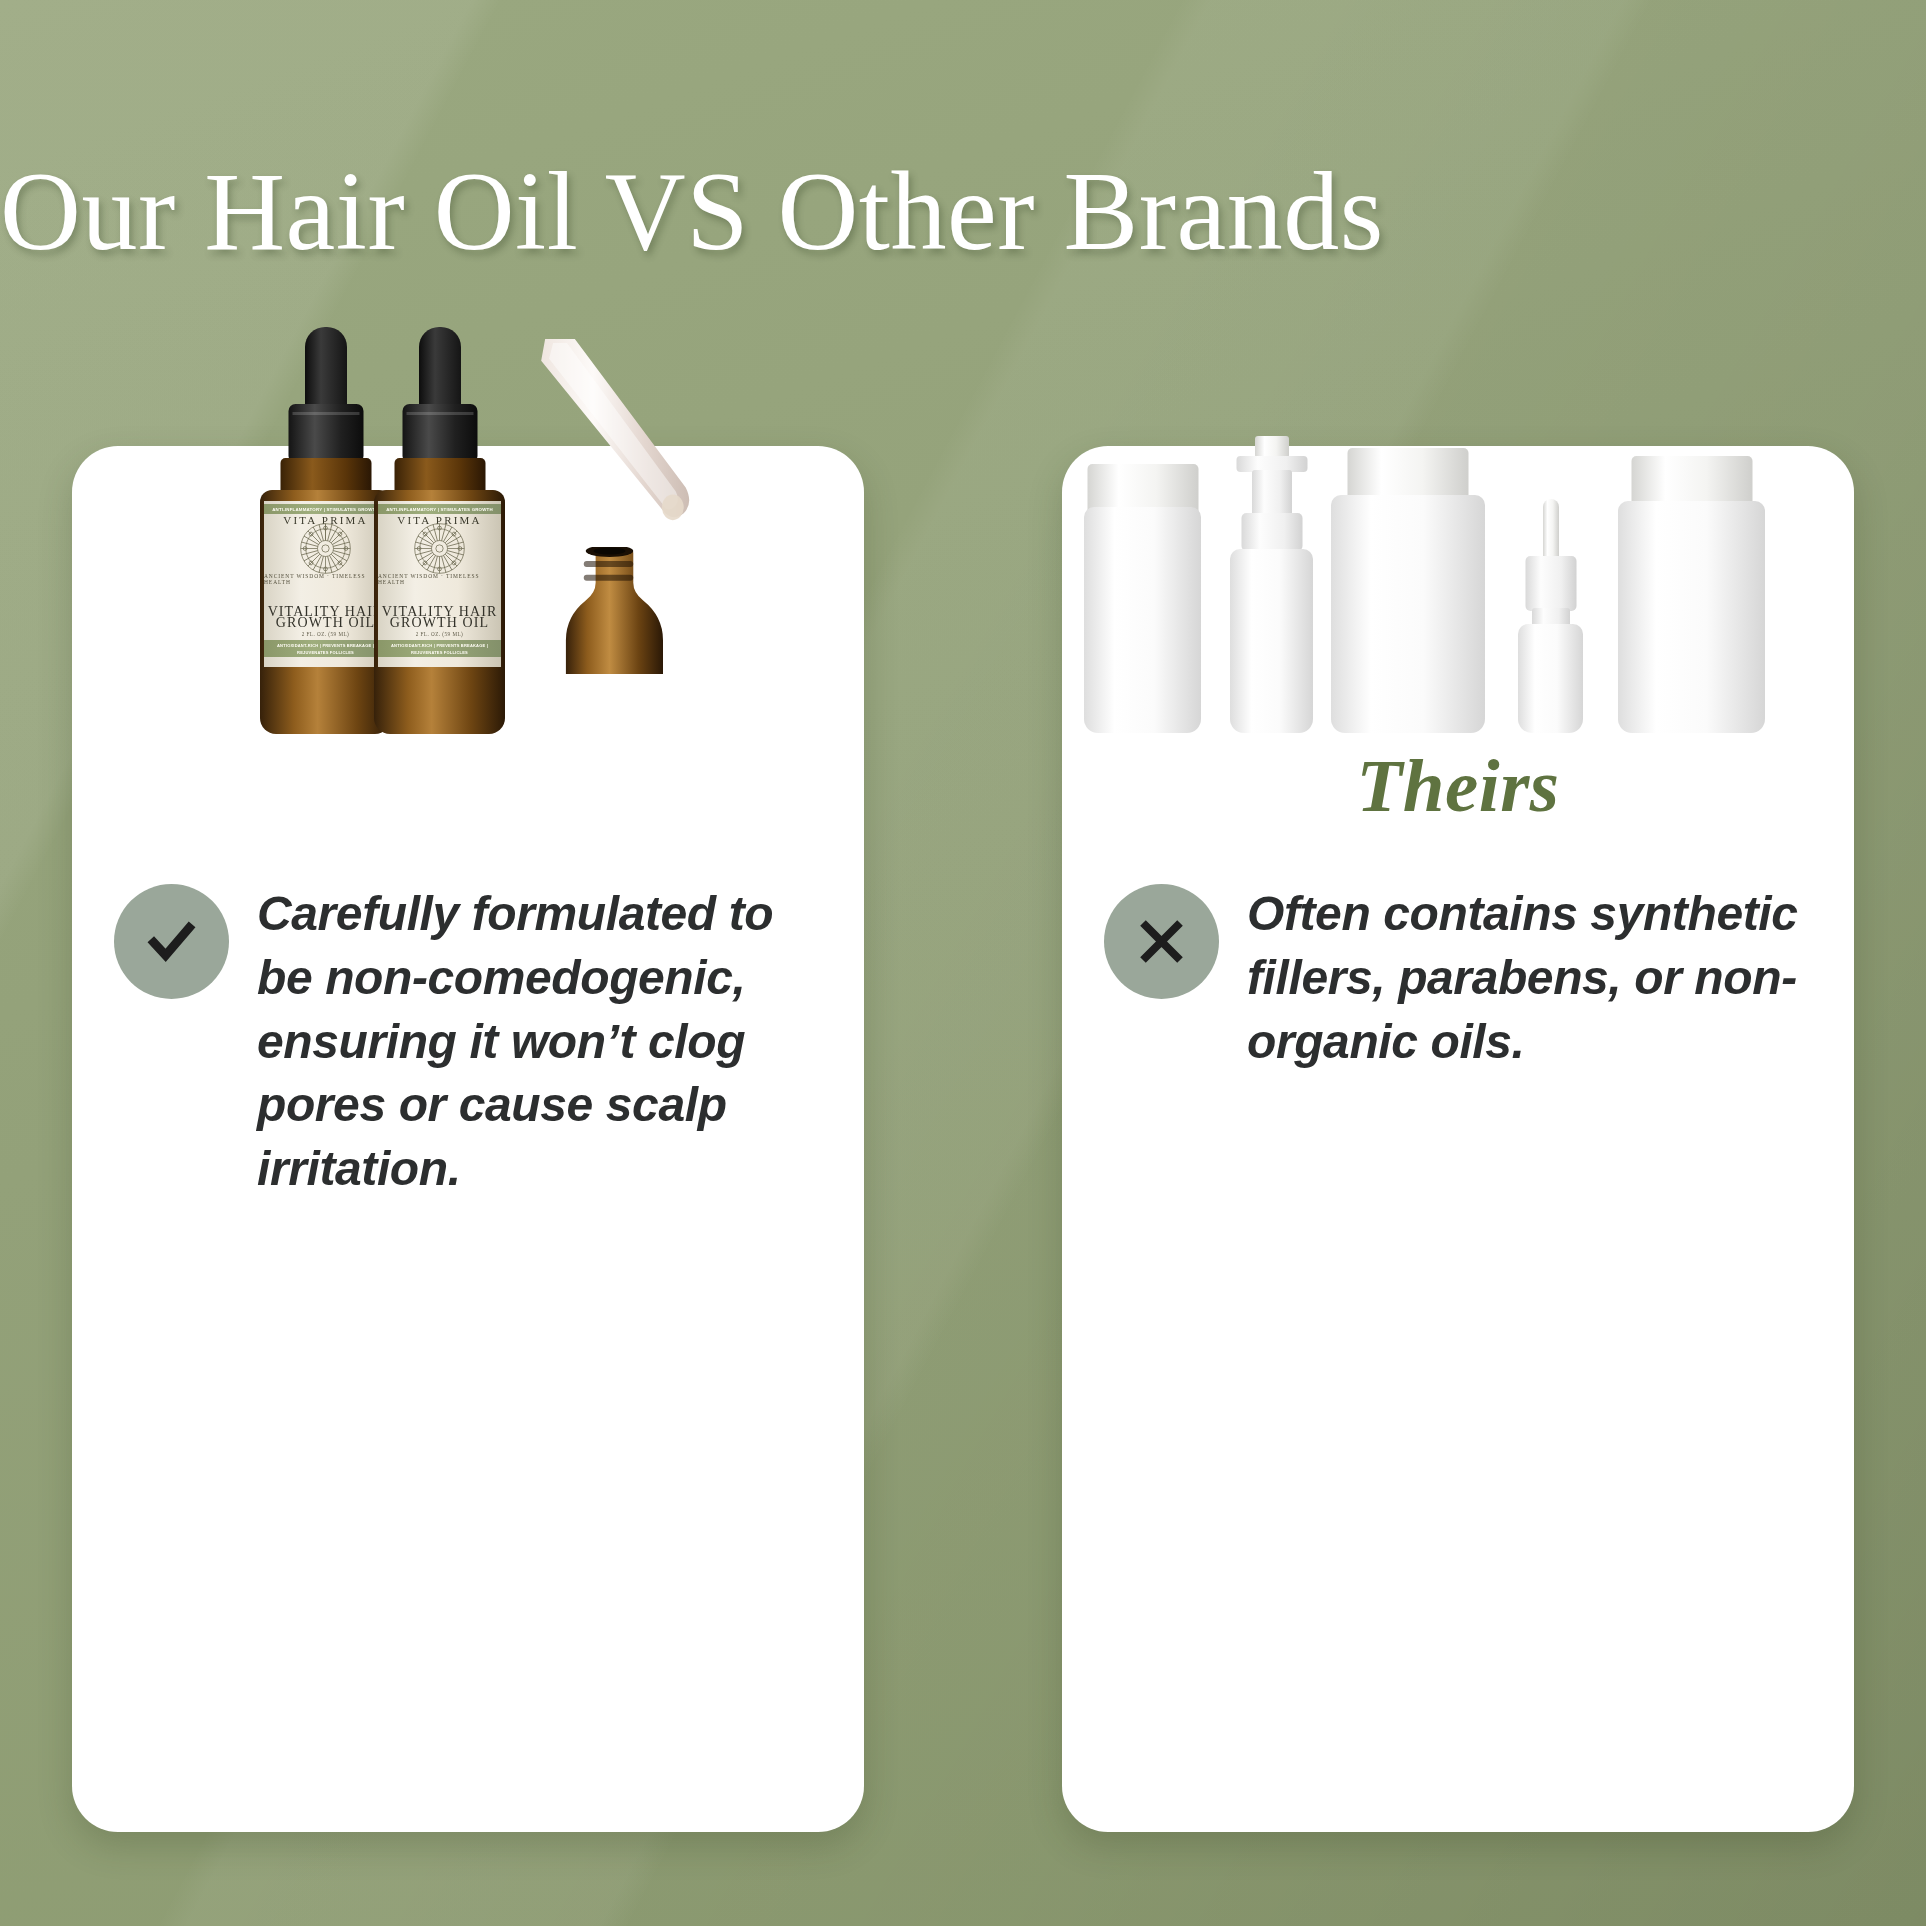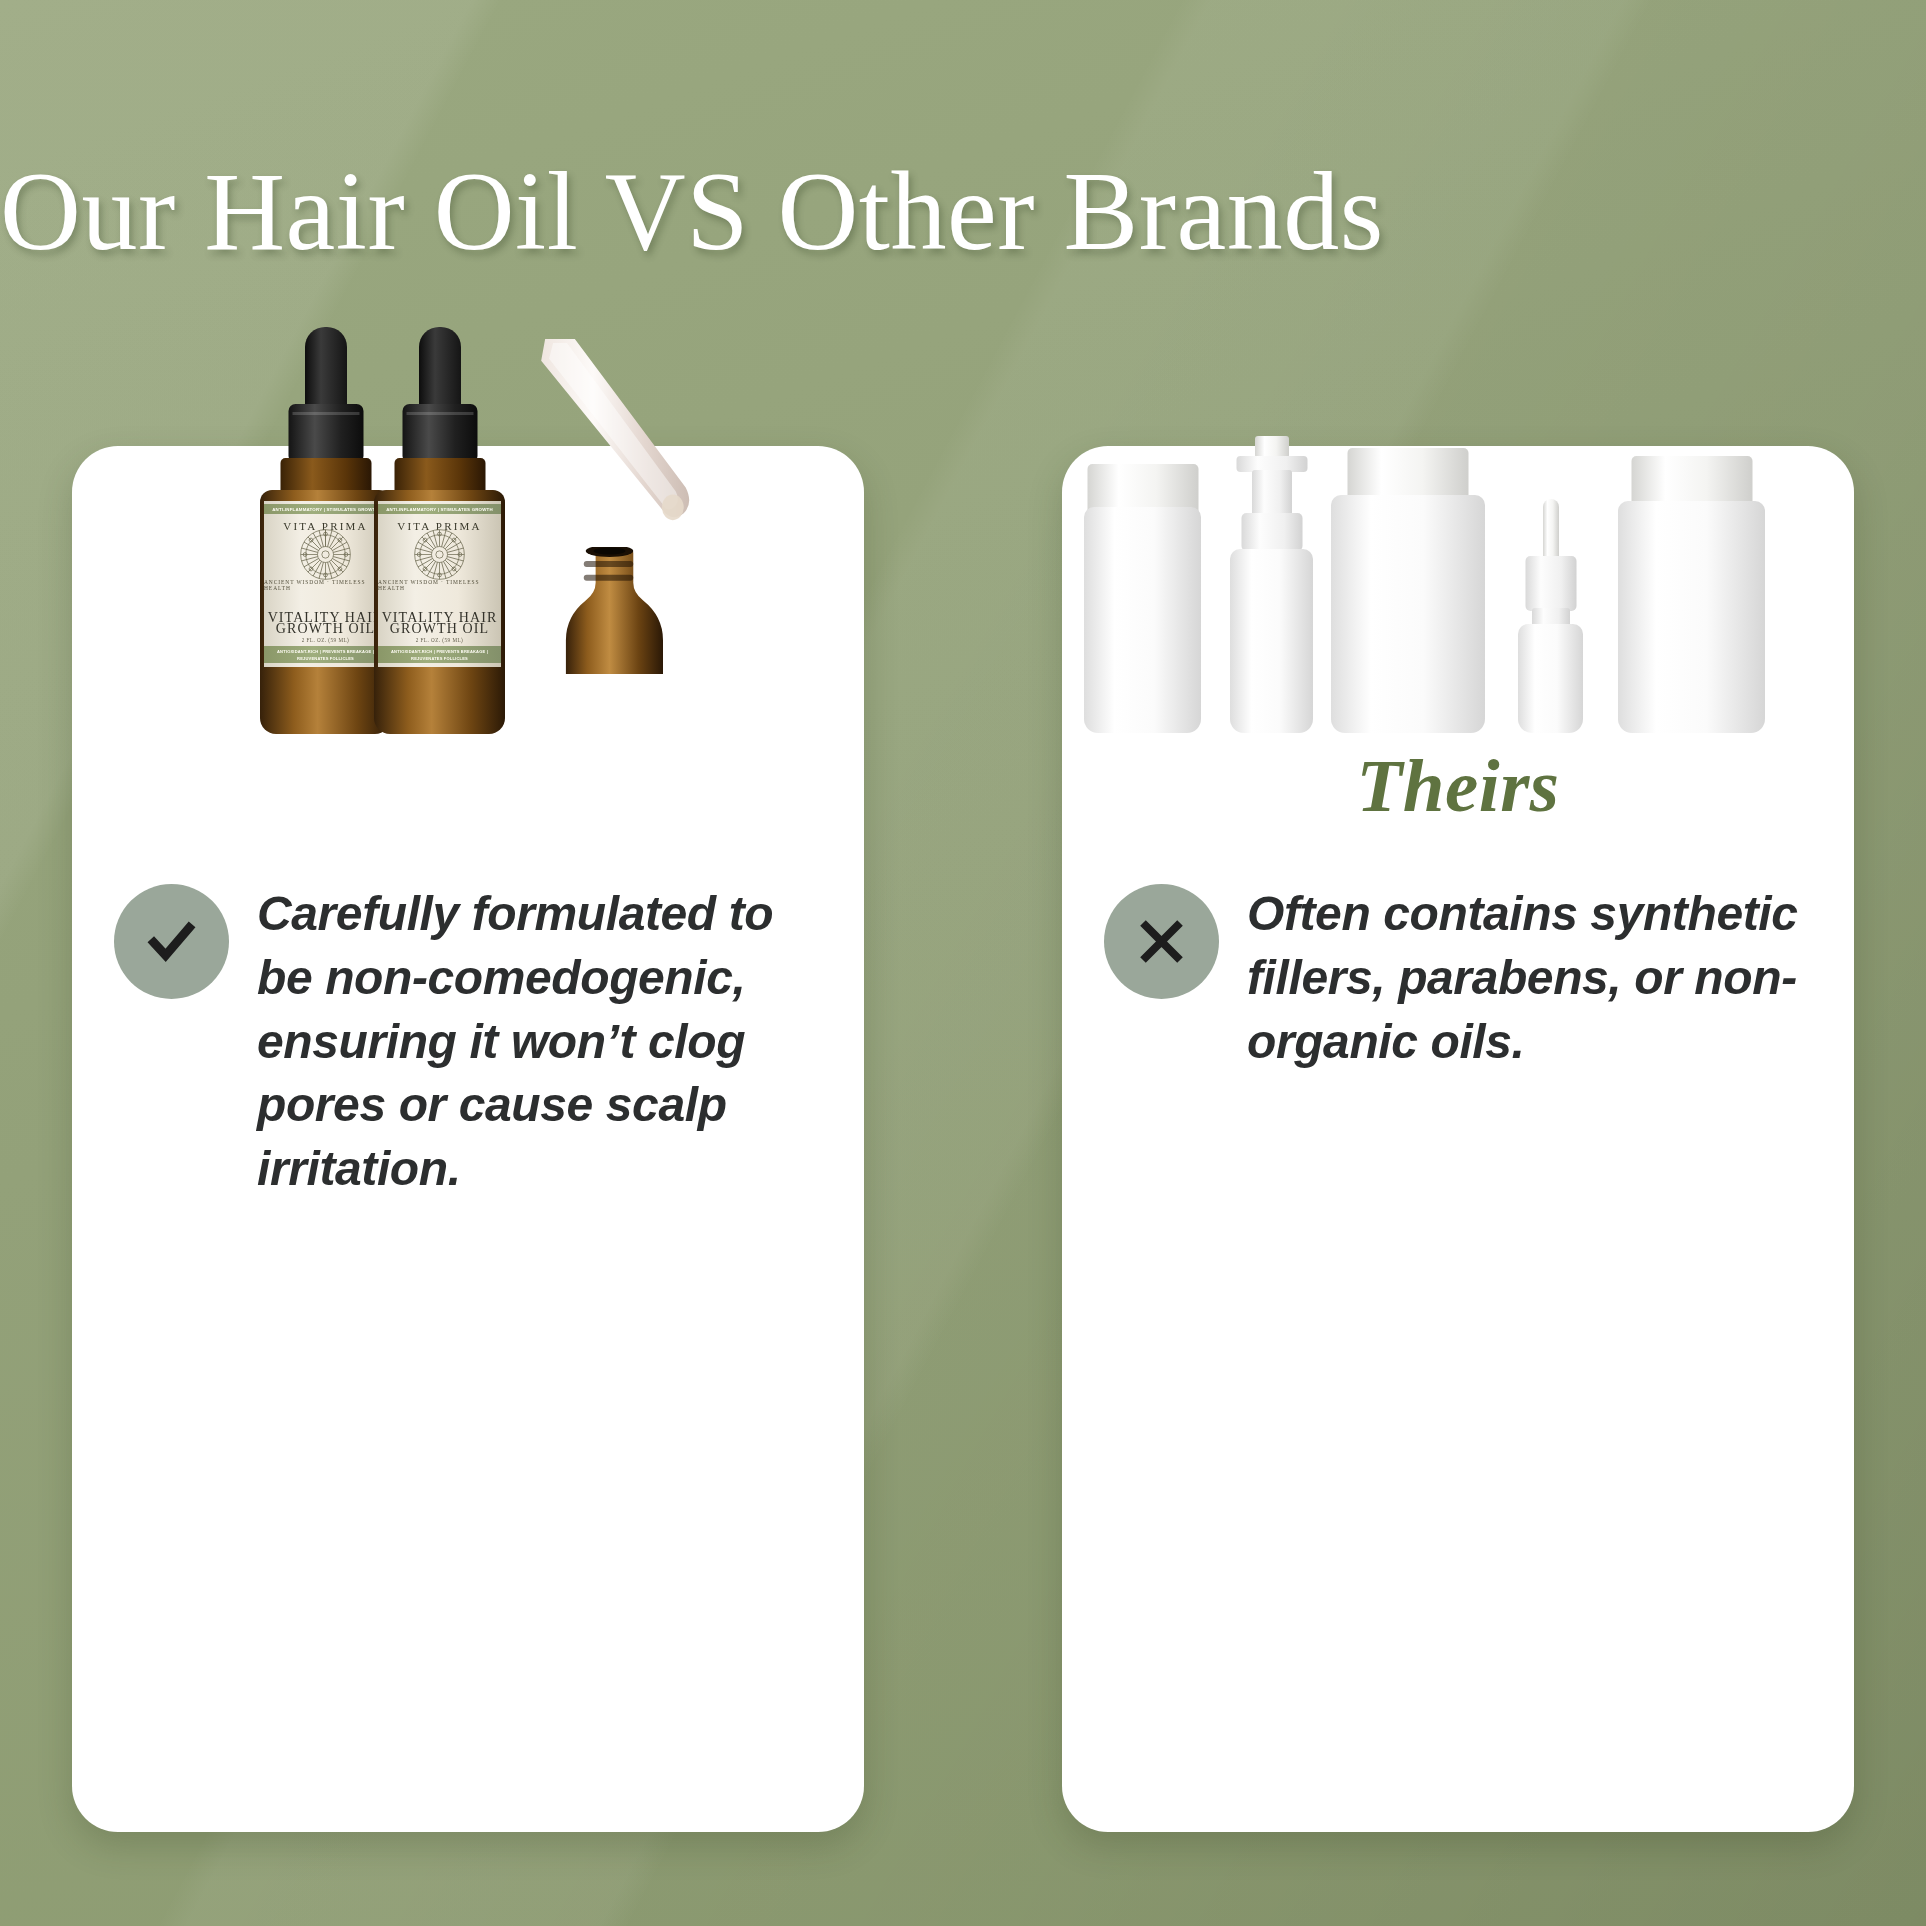--- a/index.html
+++ b/index.html
@@ -88,21 +88,21 @@
     font-size:4.4px; letter-spacing:0.2px;
     color:#4a4632; line-height:7px;
     background:linear-gradient(90deg,#8a9768,#9fae7d 40%,#83906a);
     color:#fffdf5;
     padding:1.5px 0;
     font-weight:700;
   }
   .lbl-brand {
     font-family:"Liberation Serif", serif;
     font-size:11px; letter-spacing:2.2px; color:#3b3a2c;
-    margin-top:6px; font-weight:400;text-align:center;
+    font-weight:400;text-align:center;
   }
   .lbl-mandala {
     width:73px; height:73px; margin-top:-14px;
   }
   .lbl-tag {
     font-family:"Liberation Serif", serif;
     font-size:5.5px; letter-spacing:0.9px; color:#55513e;
     margin-top:-12px;
   }
   .lbl-name {

